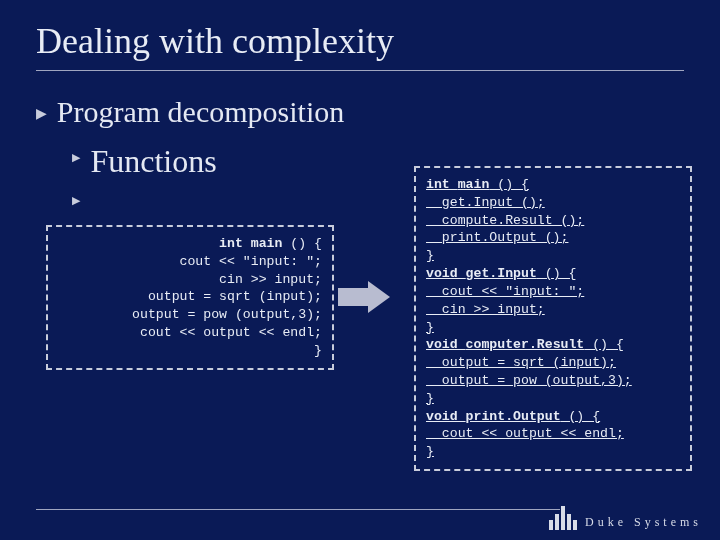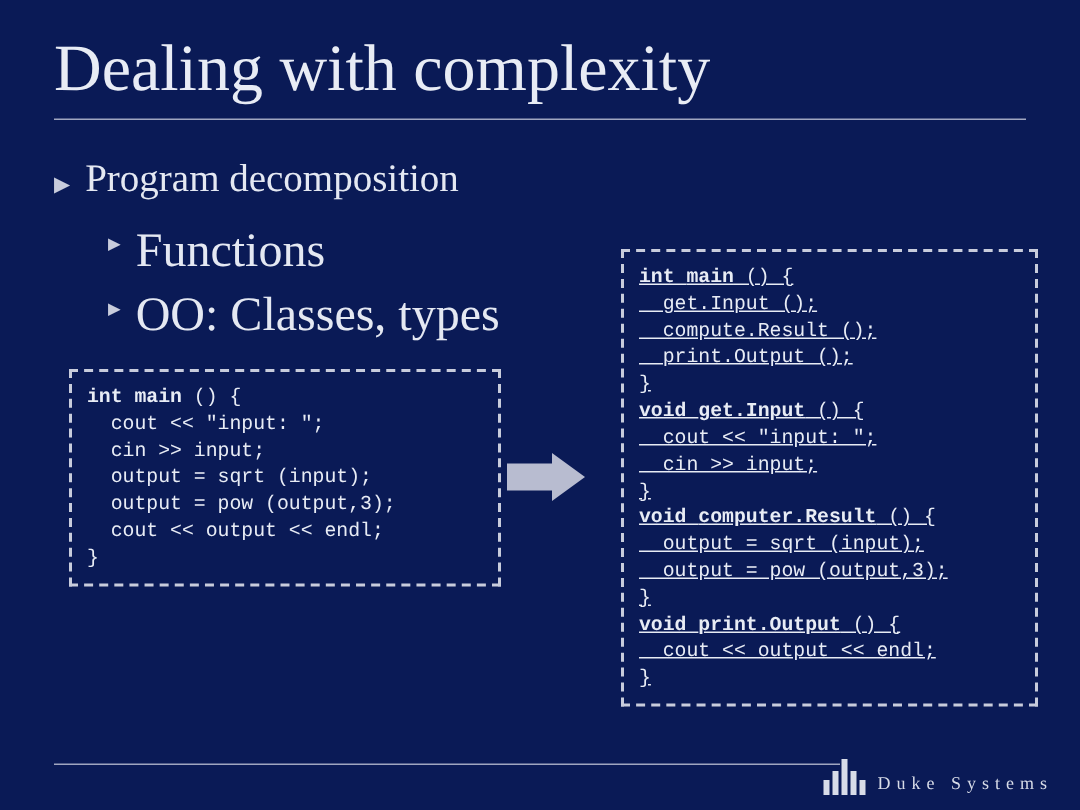--- a/index.html
+++ b/index.html
@@ -9,40 +9,40 @@
     background: #0a1a56;
     color: #d8dce8;
     font-family: Georgia, 'Times New Roman', serif;
     overflow: hidden;
     position: relative;
   }
   .slide {
     padding: 20px 36px 0 36px;
   }
   .title {
-    font-size: 44px;
+    font-size: 36px;
     color: #e8ecf5;
     font-weight: normal;
     border-bottom: 1px solid #a0a6c0;
     padding-bottom: 8px;
     margin-bottom: 24px;
   }
   .bullet-l1 {
     display: flex;
     align-items: flex-start;
     margin-bottom: 14px;
   }
   .bullet-l1 .bicon {
     font-size: 14px;
     color: #c8ccdc;
     margin-right: 10px;
     margin-top: 10px;
   }
   .bullet-l1 .btext {
-    font-size: 26px;
+    font-size: 30px;
     color: #e4e8f2;
   }
   .bullet-l2 {
     display: flex;
     align-items: flex-start;
     margin-left: 36px;
     margin-bottom: 6px;
   }
   .bullet-l2 .bicon {
     font-size: 11px;
@@ -64,20 +64,21 @@
     padding: 8px 10px;
     font-family: 'Courier New', monospace;
     font-size: 13.2px;
     line-height: 1.35;
     color: #e8ecf5;
     white-space: pre;
   }
   .codebox-left {
     width: 288px;
     margin-left: 10px;
+    text-align: right;
   }
   .codebox-right {
     width: 278px;
     margin-left: 4px;
     text-decoration: underline;
   }
   .kw { font-weight: bold; }
   .arrow-wrap {
     display: flex;
     justify-content: center;
@@ -157,21 +158,20 @@
     <span class="bicon">▶</span>
     <span class="btext">Program decomposition</span>
   </div>
 
   <div class="bullet-l2">
     <span class="bicon">▶</span>
     <span class="btext">Functions</span>
   </div>
   <div class="bullet-l2">
     <span class="bicon">▶</span>
-    <span class="btext">OO: Classes, types</span>
   </div>
 
   <div class="content-row">
     <div class="codebox codebox-left"><span class="kw">int </span><span class="kw">main</span><span> () {</span>
 <span>  cout &lt;&lt; "input: ";</span>
 <span>  cin &gt;&gt; input;</span>
 <span>  output = sqrt (input);</span>
 <span>  output = pow (output,3);</span>
 <span>  cout &lt;&lt; output &lt;&lt; endl;</span>
 <span>}</span></div>

